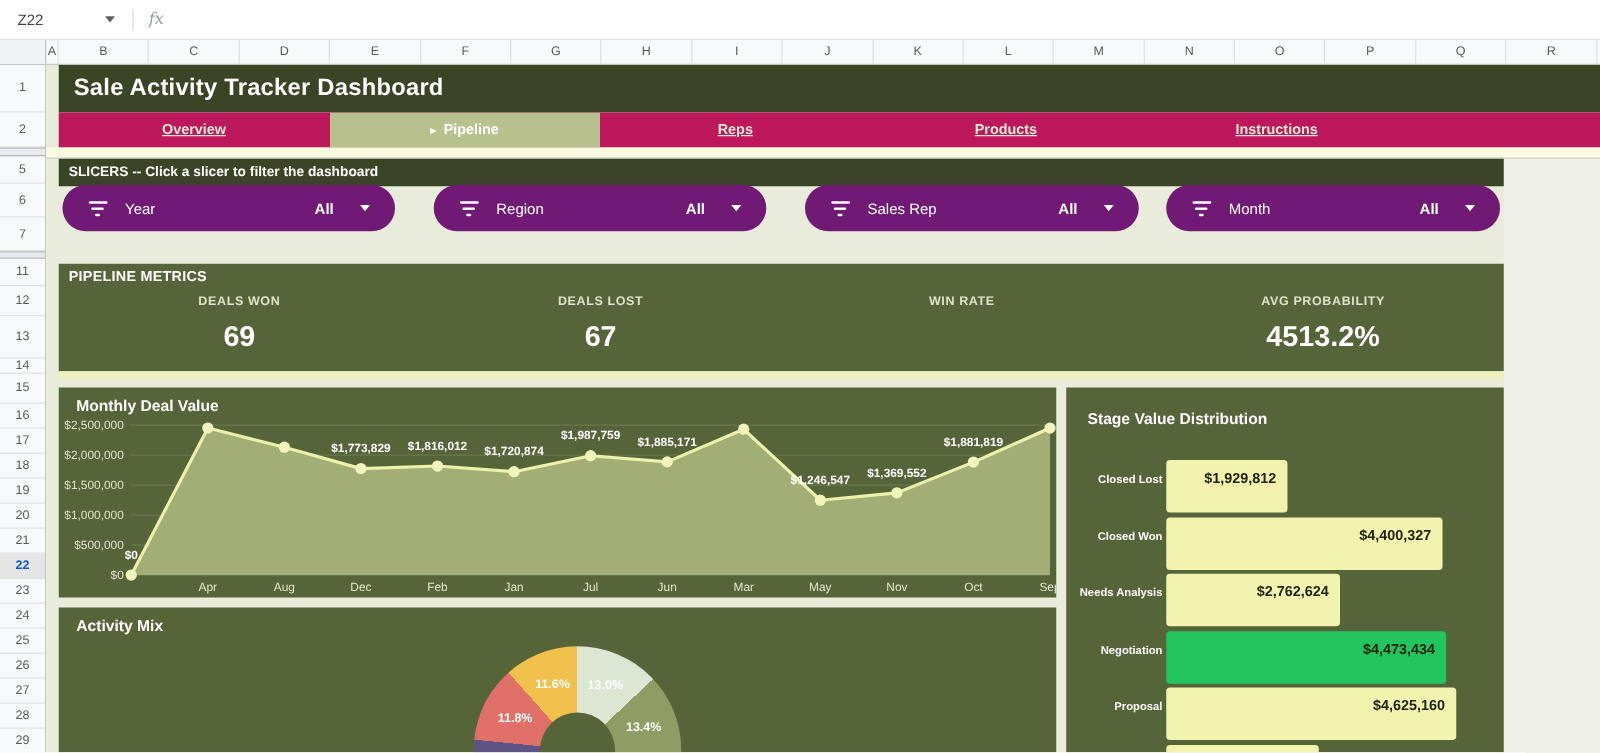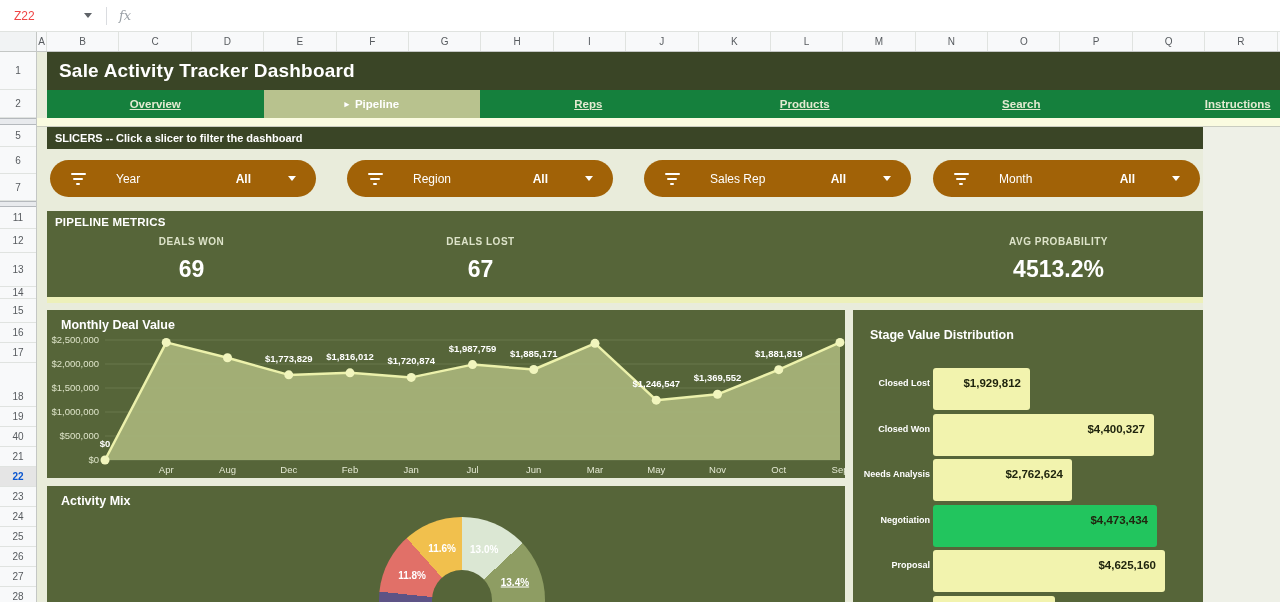--- a/index.html
+++ b/index.html
@@ -3,21 +3,21 @@
 <meta charset="utf-8">
 <style>
   html,body{margin:0;padding:0;background:#fff;}
   .stage{position:relative;width:1280px;height:602px;overflow:hidden;
          font-family:"Liberation Sans",sans-serif;background:#fff;}
 
   
   .topbar{position:absolute;left:0;top:0;width:100%;height:32px;background:#fff;
           border-bottom:1px solid #e0e3e0;display:flex;align-items:center;box-sizing:border-box;}
   .namebox{width:78px;padding-left:14px;display:flex;align-items:center;justify-content:space-between;
-           font-size:12px;color:#ef4444;cursor:pointer;}
+           font-size:12px;color:#404040;cursor:pointer;}
   .dd-caret{width:0;height:0;border-left:4px solid transparent;border-right:4px solid transparent;
             border-top:5px solid #5f6368;margin-left:8px;}
   .vsep{width:1px;height:18px;background:#dadce0;margin:0 12px 0 14px;}
   .fx{font-style:italic;font-family:"DejaVu Serif",serif;color:#9aa0a6;font-size:13px;margin-right:10px;}
   .formula-input{flex:1;border:none;outline:none;height:100%;font-size:12px;background:transparent;}
 
   .colhdrs{position:absolute;left:0;top:32px;height:20px;width:100%;display:flex;
            background:#f8f9fa;border-bottom:1px solid #c4c7c5;box-sizing:border-box;}
   .corner{width:37px;flex:none;background:#f1f3f4;border-right:1px solid #c4c7c5;box-sizing:border-box;}
   .colhdr{height:100%;flex:none;border-right:1px solid #e0e3e0;font-size:10px;color:#575b5f;
@@ -30,35 +30,35 @@
   .rowhdr.sel{background:#e5e5e5;color:#0b57d0;font-weight:bold;}
   .rowgap{flex:none;background:#e8eaed;border-top:1px solid #b5b9bd;border-bottom:1px solid #b5b9bd;box-sizing:border-box;}
 
   
   .gridarea{position:absolute;left:37px;top:52px;right:0;bottom:0;background:#e9ecdb;overflow:hidden;}
   .rightmargin{position:absolute;left:1166px;top:75px;right:0;bottom:0;background:#eef0e7;}
 
   .titlebar{position:absolute;left:10px;top:0;width:1233px;height:38px;background:#3a4526;color:#fff;
             display:flex;align-items:center;padding-left:12px;box-sizing:border-box;
             font-size:19px;font-weight:bold;letter-spacing:.2px;}
-  .tabsbar{position:absolute;left:10px;top:38px;width:1233px;height:28px;background:#15803d;
+  .tabsbar{position:absolute;left:10px;top:38px;width:1233px;height:28px;background:#be185d;
            display:flex;overflow:hidden;}
   .tab{width:216.5px;flex:none;display:flex;align-items:center;justify-content:center;gap:6px;
        font-size:11.5px;font-weight:bold;color:#e3ead1;cursor:pointer;}
   .tab .lbl{text-decoration:underline;}
   .tab.sel{background:#b8c28e;color:#fff;}
   .tab.sel .lbl{text-decoration:none;}
   .tab .marker{font-size:9px;}
   .strip1{position:absolute;left:0;top:66px;width:100%;height:9px;background:#fafbe0;
           border-bottom:1px solid #c9ccc0;box-sizing:border-box;}
 
   .slicersbar{position:absolute;left:10px;top:75px;width:1156px;height:22px;background:#3a4526;color:#fff;
               font-size:11px;font-weight:bold;display:flex;align-items:center;padding-left:8px;box-sizing:border-box;}
-  .pill{position:absolute;top:108px;height:37px;border-radius:19px;background:#a16207;color:#fff;
-        display:flex;align-items:center;padding:0 20px;box-sizing:border-box;font-size:12px;gap:30px;cursor:pointer;}
+  .pill{position:absolute;top:96px;height:37px;border-radius:19px;background:#701a75;color:#fff;
+        display:flex;align-items:center;padding:0 20px;box-sizing:border-box;font-size:12px;gap:14px;cursor:pointer;}
   .pill .flabel{flex:1;}
   .pill .fvalue{font-weight:bold;margin-right:7px;}
   .filter-ico{display:flex;flex-direction:column;gap:3px;align-items:center;width:16px;}
   .filter-ico span{display:block;height:2px;background:#fff;border-radius:1px;}
   .filter-ico span:nth-child(1){width:15px;}
   .filter-ico span:nth-child(2){width:10px;}
   .filter-ico span:nth-child(3){width:4px;}
   .pill-caret{width:0;height:0;border-left:4px solid transparent;border-right:4px solid transparent;
               border-top:5px solid #fff;}
 
@@ -133,23 +133,23 @@
       <div class="rowhdr" style="height: 27px;">6</div>
       <div class="rowhdr" style="height: 27px;">7</div>
       <div class="rowgap" style="height: 6px;"></div>
       <div class="rowhdr" style="height: 22px;">11</div>
       <div class="rowhdr" style="height: 24px;">12</div>
       <div class="rowhdr" style="height: 34px;">13</div>
       <div class="rowhdr" style="height: 12px;">14</div>
       <div class="rowhdr" style="height: 24px;">15</div>
       <div class="rowhdr" style="height: 20px;">16</div>
       <div class="rowhdr" style="height: 20px;">17</div>
-      <div class="rowhdr" style="height: 20px; margin-top: 24px;">18</div>
+      <div class="rowhdr" style="height: 20px;">18</div>
       <div class="rowhdr" style="height: 20px;">19</div>
-      <div class="rowhdr" style="height: 20px;">40</div>
+      <div class="rowhdr" style="height: 20px;">20</div>
       <div class="rowhdr" style="height: 20px;">21</div>
       <div class="rowhdr sel" style="height: 20px;">22</div>
       <div class="rowhdr" style="height: 20px;">23</div>
       <div class="rowhdr" style="height: 20px;">24</div>
       <div class="rowhdr" style="height: 20px;">25</div>
       <div class="rowhdr" style="height: 20px;">26</div>
       <div class="rowhdr" style="height: 20px;">27</div>
       <div class="rowhdr" style="height: 20px;">28</div>
       <div class="rowhdr" style="height: 20px;">29</div>
     </div>
@@ -167,23 +167,20 @@
         <span class="marker">▸</span>
         <span class="lbl">Pipeline</span>
       </div>
       <div class="tab">
           <span class="lbl">Reps</span>
         </div>
       <div class="tab">
           <span class="lbl">Products</span>
         </div>
       <div class="tab">
-          <span class="lbl">Search</span>
-        </div>
-      <div class="tab">
           <span class="lbl">Instructions</span>
         </div>
     </div>
 
     <div class="strip1"></div>
 
     <div class="slicersbar">SLICERS -- Click a slicer to filter the dashboard</div>
 
     <div class="pill" style="left:13px;width:266px;">
       <span class="filter-ico">
@@ -231,20 +228,21 @@
       <div class="mgrid">
         <div class="mcell">
           <div class="mlabel">DEALS WON</div>
           <div class="mvalue">69</div>
         </div>
         <div class="mcell">
           <div class="mlabel">DEALS LOST</div>
           <div class="mvalue">67</div>
         </div>
         <div class="mcell">
+          <div class="mlabel">WIN RATE</div>
         </div>
         <div class="mcell">
           <div class="mlabel">AVG PROBABILITY</div>
           <div class="mvalue">4513.2%</div>
         </div>
       </div>
     </div>
 
     <div class="strip2"></div>
 
@@ -327,19 +325,19 @@
           </div>
           <div class="bar" style="top: 285.5px; width: 122px; background: rgb(242, 243, 174);"></div>
         </div>
     </div>
 
     <div class="panel" id="actpanel">
       <div class="ptitle">Activity Mix</div>
       <div class="donut" id="donut" style="background: conic-gradient(rgb(219, 231, 211) 0deg, rgb(219, 231, 211) 46.8deg, rgb(142, 157, 99) 46.8deg, rgb(142, 157, 99) 95.04deg, rgb(77, 92, 55) 95.04deg, rgb(77, 92, 55) 253.76deg, rgb(93, 83, 133) 253.76deg, rgb(93, 83, 133) 275.76deg, rgb(225, 112, 104) 275.76deg, rgb(225, 112, 104) 318.24deg, rgb(241, 192, 77) 318.24deg, rgb(241, 192, 77) 360deg);">
         <div class="donut-hole"></div>
       <div class="donut-lbl" style="left: 105.24px; top: 31.6057px;">13.0%</div>
-          <div class="donut-lbl" style="left: 135.924px; top: 64.6943px; text-decoration: underline;">13.4%</div>
+          <div class="donut-lbl" style="left: 135.924px; top: 64.6943px;">13.4%</div>
           <div class="donut-lbl" style="left: 33.1036px; top: 57.5765px;">11.8%</div>
           <div class="donut-lbl" style="left: 63.0409px; top: 30.6776px;">11.6%</div>
         </div>
     </div>
   </div>
 </div>
 
 </body></html>

